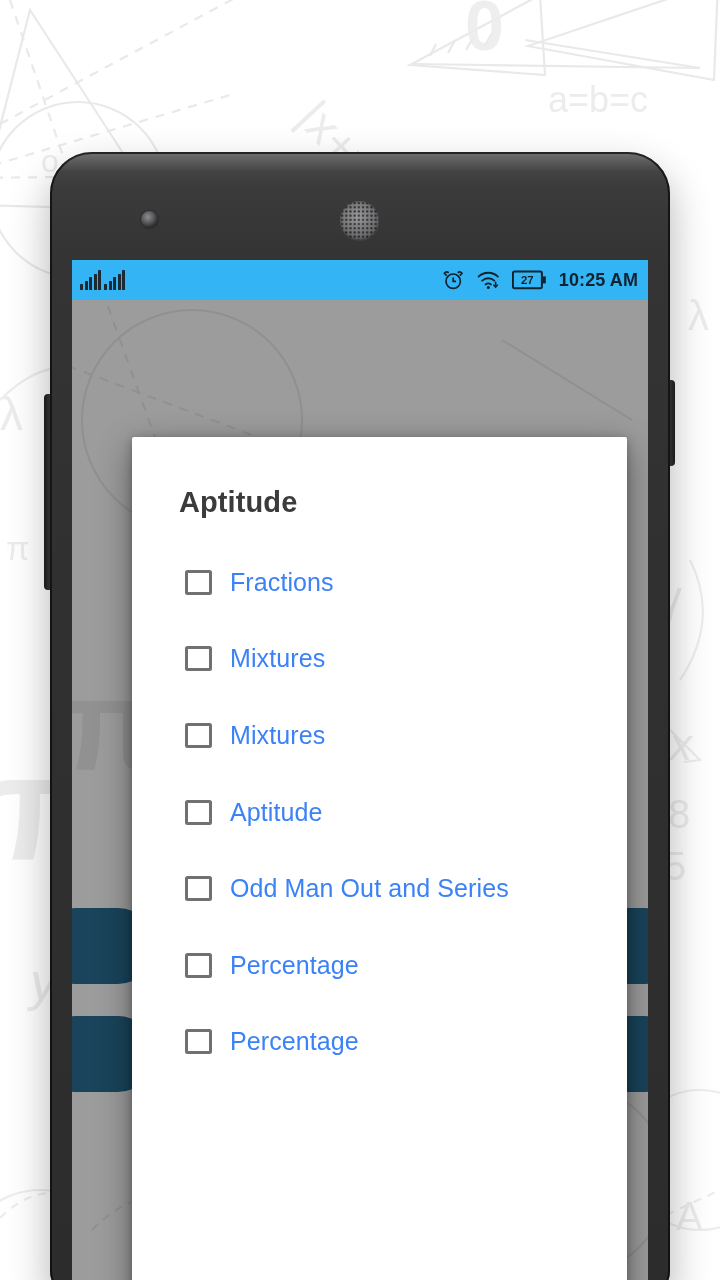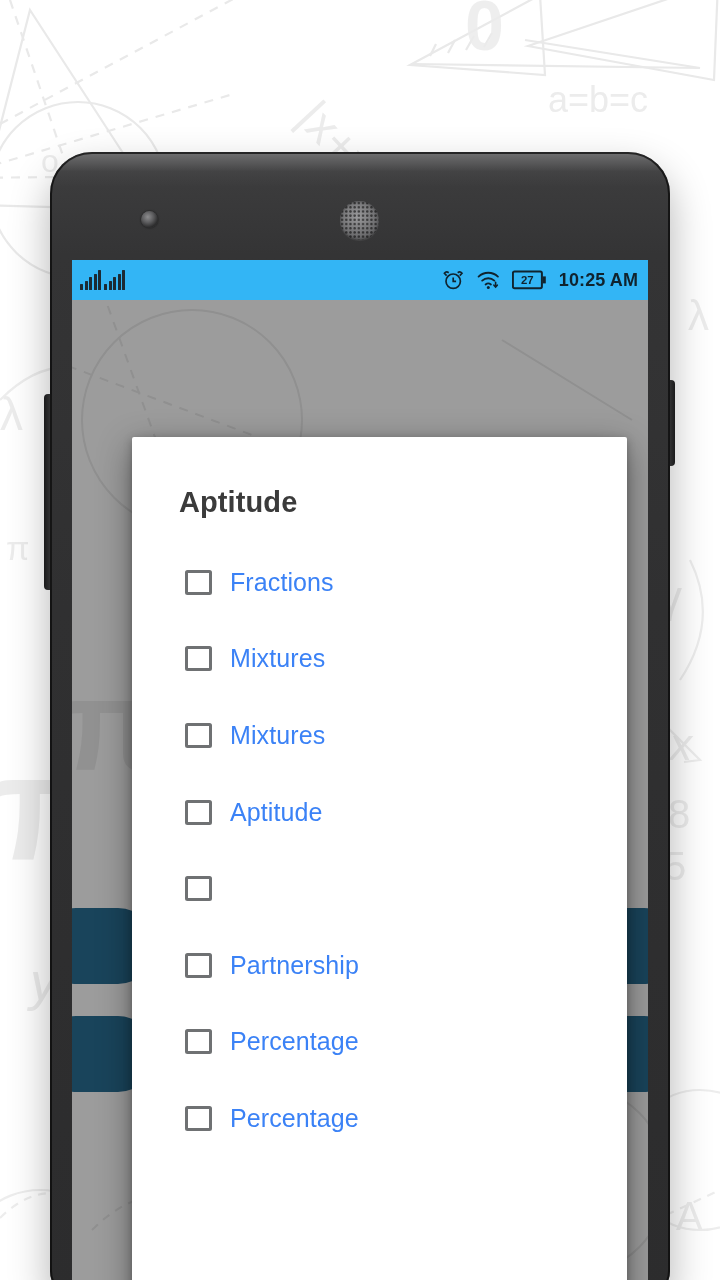--- a/index.html
+++ b/index.html
@@ -356,24 +356,21 @@
           <div class="topic-row">
             <div class="cbox" role="checkbox" aria-checked="false"></div>
             <div class="topic-label">Mixtures</div>
           </div>
           <div class="topic-row">
             <div class="cbox" role="checkbox" aria-checked="false"></div>
             <div class="topic-label">Aptitude</div>
           </div>
           <div class="topic-row">
             <div class="cbox" role="checkbox" aria-checked="false"></div>
-          </div>
-          <div class="topic-row">
-            <div class="cbox" role="checkbox" aria-checked="false"></div>
-            <div class="topic-label">Partnership</div>
+            <div class="topic-label">Odd Man Out and Series</div>
           </div>
           <div class="topic-row">
             <div class="cbox" role="checkbox" aria-checked="false"></div>
             <div class="topic-label">Percentage</div>
           </div>
           <div class="topic-row">
             <div class="cbox" role="checkbox" aria-checked="false"></div>
             <div class="topic-label">Percentage</div>
           </div>
         </div>

